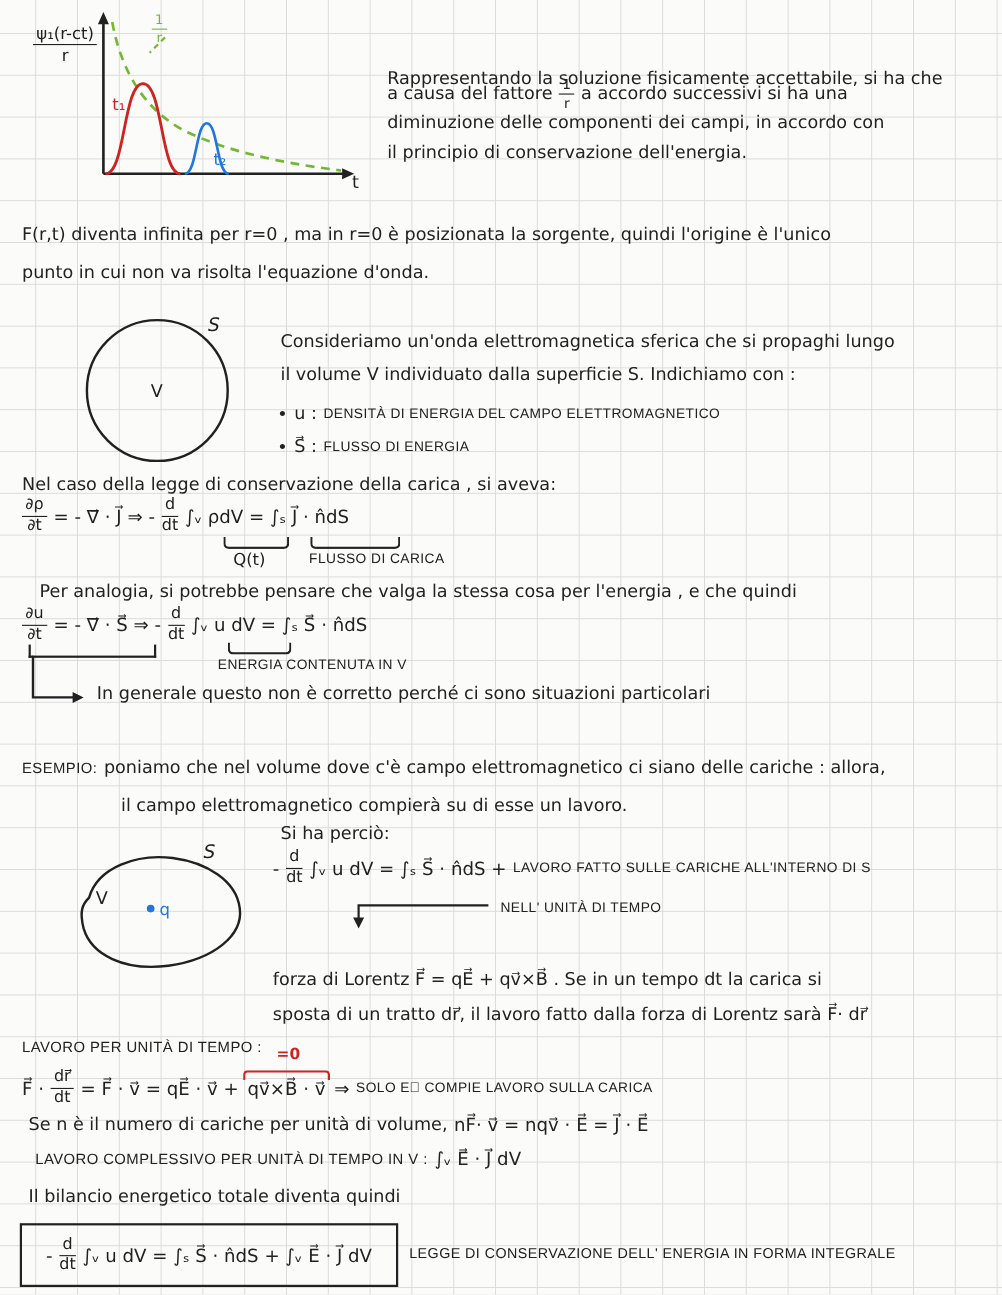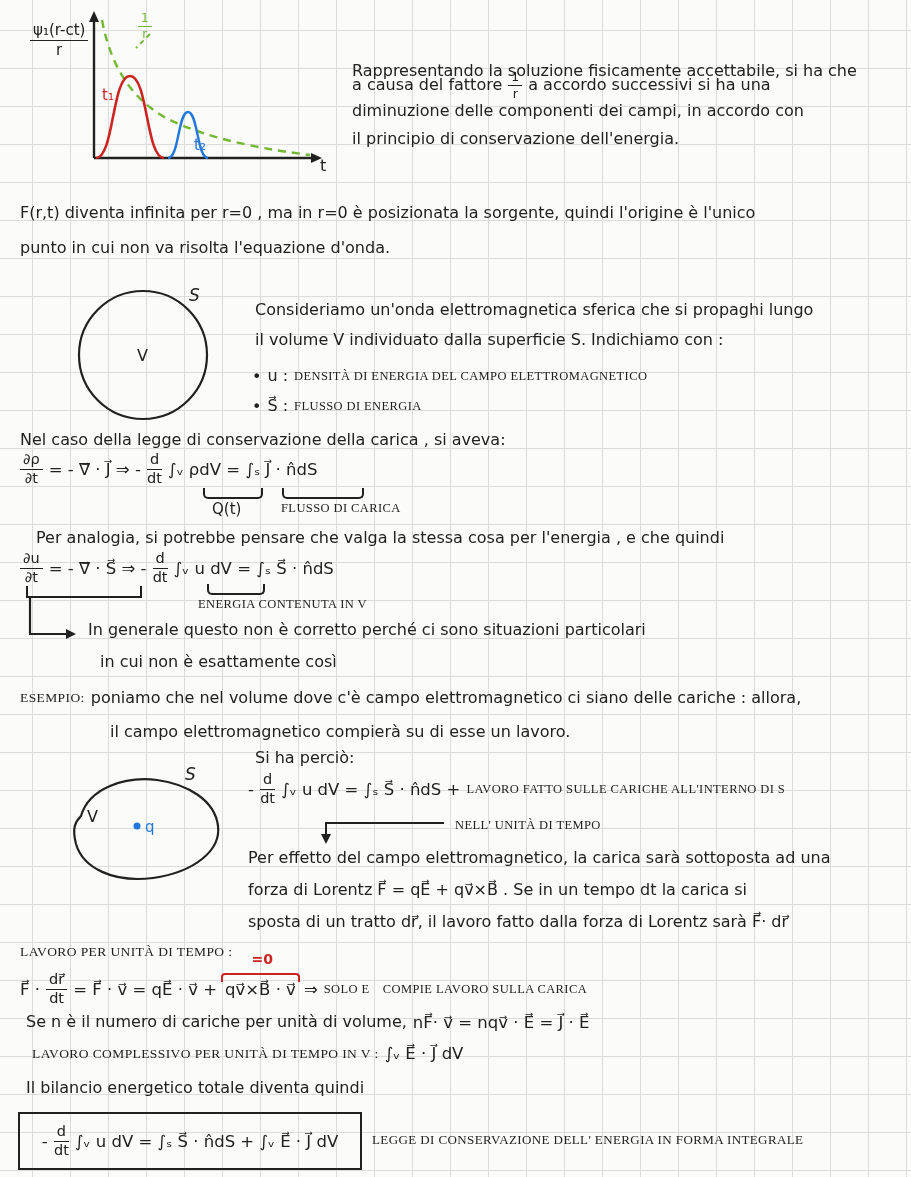--- a/index.html
+++ b/index.html
@@ -9,21 +9,21 @@
     background-image:
       linear-gradient(#dcdcdc 1px, transparent 1px),
       linear-gradient(90deg,#dcdcdc 1px, transparent 1px);
     background-size:38px 38px;
     background-position:-6px -8px;
     font-family:"DejaVu Sans",sans-serif;
     color:#212121;
   }
   .abs{position:absolute;}
   .hand{font-size:16px;line-height:1.25;white-space:nowrap;}
-  .caps{font-size:12.5px;letter-spacing:.4px;white-space:nowrap;font-family:Liberation Serif, serif;}
+  .caps{font-size:12.5px;letter-spacing:.4px;white-space:nowrap;font-family:Liberation Sans, sans-serif;}
   .eq{font-size:16.5px;white-space:nowrap;}
   .eqrow{display:flex;align-items:center;gap:6px;white-space:nowrap;}
   .frac{display:inline-flex;flex-direction:column;align-items:center;line-height:1.1;font-size:14.5px;}
   .frac .num{border-bottom:1.6px solid currentColor;padding:0 3px 1px;}
   .frac .den{padding-top:1px;}
   .underbrace{border-left:2px solid #212121;border-right:2px solid #212121;border-bottom:2px solid #212121;border-radius:0 0 5px 5px;height:9px;}
   .lbracket{border-left:2px solid #212121;border-right:2px solid #212121;border-bottom:2px solid #212121;height:10px;}
   .bracket-wrap{position:relative;display:inline-block;padding:0 2px;}
   .tick-bracket{position:absolute;top:-7px;left:-2px;right:-2px;height:7px;border-top:2px solid #cc2420;border-left:2px solid #cc2420;border-right:2px solid #cc2420;border-radius:4px 4px 0 0;}
   .zero-label{position:absolute;top:-29px;left:38%;color:#cc2420;font-size:14px;font-weight:bold;}
@@ -129,21 +129,20 @@
     <span>∫ᵥ u dV  =  ∫ₛ S⃗ · n̂dS</span>
   </div>
   <div class="abs underbrace" style="left:207px;top:584px;width:54px;"></div>
   <div class="abs caps" style="left:198px;top:597px;">ENERGIA CONTENUTA IN V</div>
   <div class="abs lbracket" style="left:26px;top:586px;width:112px;"></div>
   <svg class="abs" style="left:24px;top:596px;" width="64" height="48" viewBox="0 0 64 48">
     <path d="M 6 0 L 6 38 L 44 38" fill="none" stroke="#212121" stroke-width="2.2"></path>
     <polygon points="52,38 42,33 42,43" fill="#212121"></polygon>
   </svg>
   <div class="abs hand" style="left:88px;top:620px;">In generale questo non è corretto perché ci sono situazioni particolari</div>
-  <div class="abs hand" style="left:100px;top:652px;">in cui non è esattamente così</div>
 
   <div class="abs eqrow" style="left:20px;top:688px;">
     <span class="caps" style="font-size:13.5px;">ESEMPIO:</span>
     <span class="hand">poniamo che nel volume dove c'è campo elettromagnetico ci siano delle cariche : allora,</span>
   </div>
   <div class="abs hand" style="left:110px;top:722px;">il campo elettromagnetico compierà su di esse un lavoro.</div>
 
   <svg class="abs" style="left:45px;top:766px;" width="185" height="125" viewBox="0 0 185 125">
     <path d="M 36 50 C 44 22, 80 10, 112 14 C 142 18, 170 34, 173 60 C 176 84, 150 106, 108 112 C 68 117, 38 102, 31 78 C 27 62, 30 56, 36 50 Z" fill="none" stroke="#212121" stroke-width="2.2"></path>
     <text x="42" y="56" font-size="16" fill="#212121">V</text>
@@ -160,21 +159,20 @@
       <span class="den">dt</span>
     </span>
     <span>∫ᵥ u dV  =  ∫ₛ S⃗ · n̂dS   +</span>
     <span class="caps">LAVORO FATTO SULLE CARICHE ALL'INTERNO DI S</span>
   </div>
   <svg class="abs" style="left:318px;top:818px;" width="130" height="30" viewBox="0 0 130 30">
     <path d="M 126 5 L 8 5 L 8 18" fill="none" stroke="#212121" stroke-width="2"></path>
     <polygon points="8,26 3,16 13,16" fill="#212121"></polygon>
   </svg>
   <div class="abs caps" style="left:455px;top:818px;">NELL' UNITÀ DI TEMPO</div>
-  <div class="abs hand" style="left:248px;top:848px;">Per effetto del campo elettromagnetico, la carica sarà sottoposta ad una</div>
   <div class="abs hand" style="left:248px;top:880px;">forza di Lorentz  F⃗ = qE⃗ + qv⃗×B⃗ .  Se in un tempo dt la carica si</div>
   <div class="abs hand" style="left:248px;top:912px;">sposta di un tratto dr⃗, il lavoro fatto dalla forza di Lorentz sarà F⃗· dr⃗</div>
 
   <div class="abs caps" style="left:20px;top:944px;font-size:13.5px;">LAVORO PER UNITÀ DI TEMPO :</div>
   <div class="abs eqrow eq" style="left:20px;top:972px;">
     <span>F⃗ ·</span>
     <span class="frac">
       <span class="num">dr⃗</span>
       <span class="den">dt</span>
     </span>

